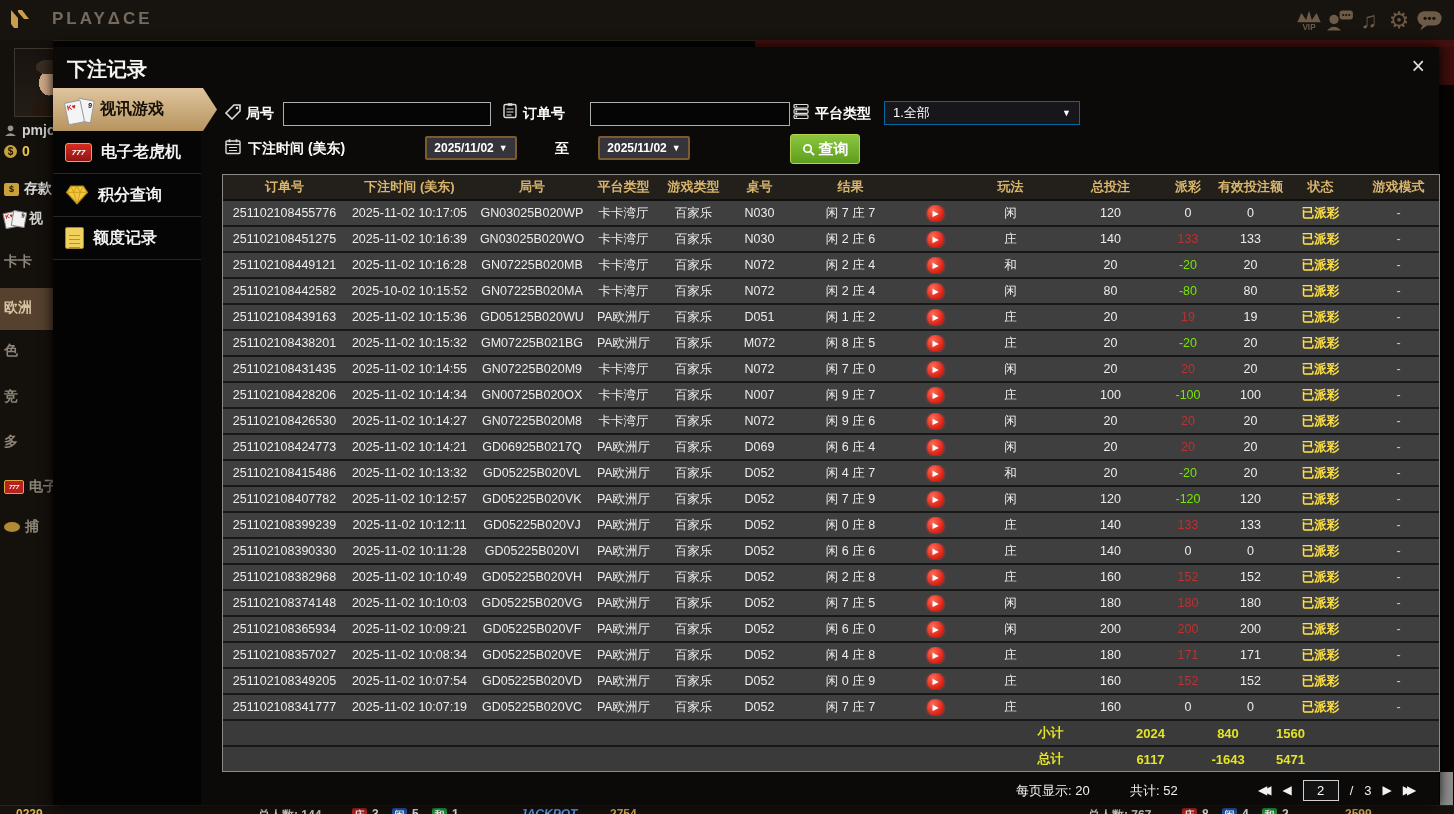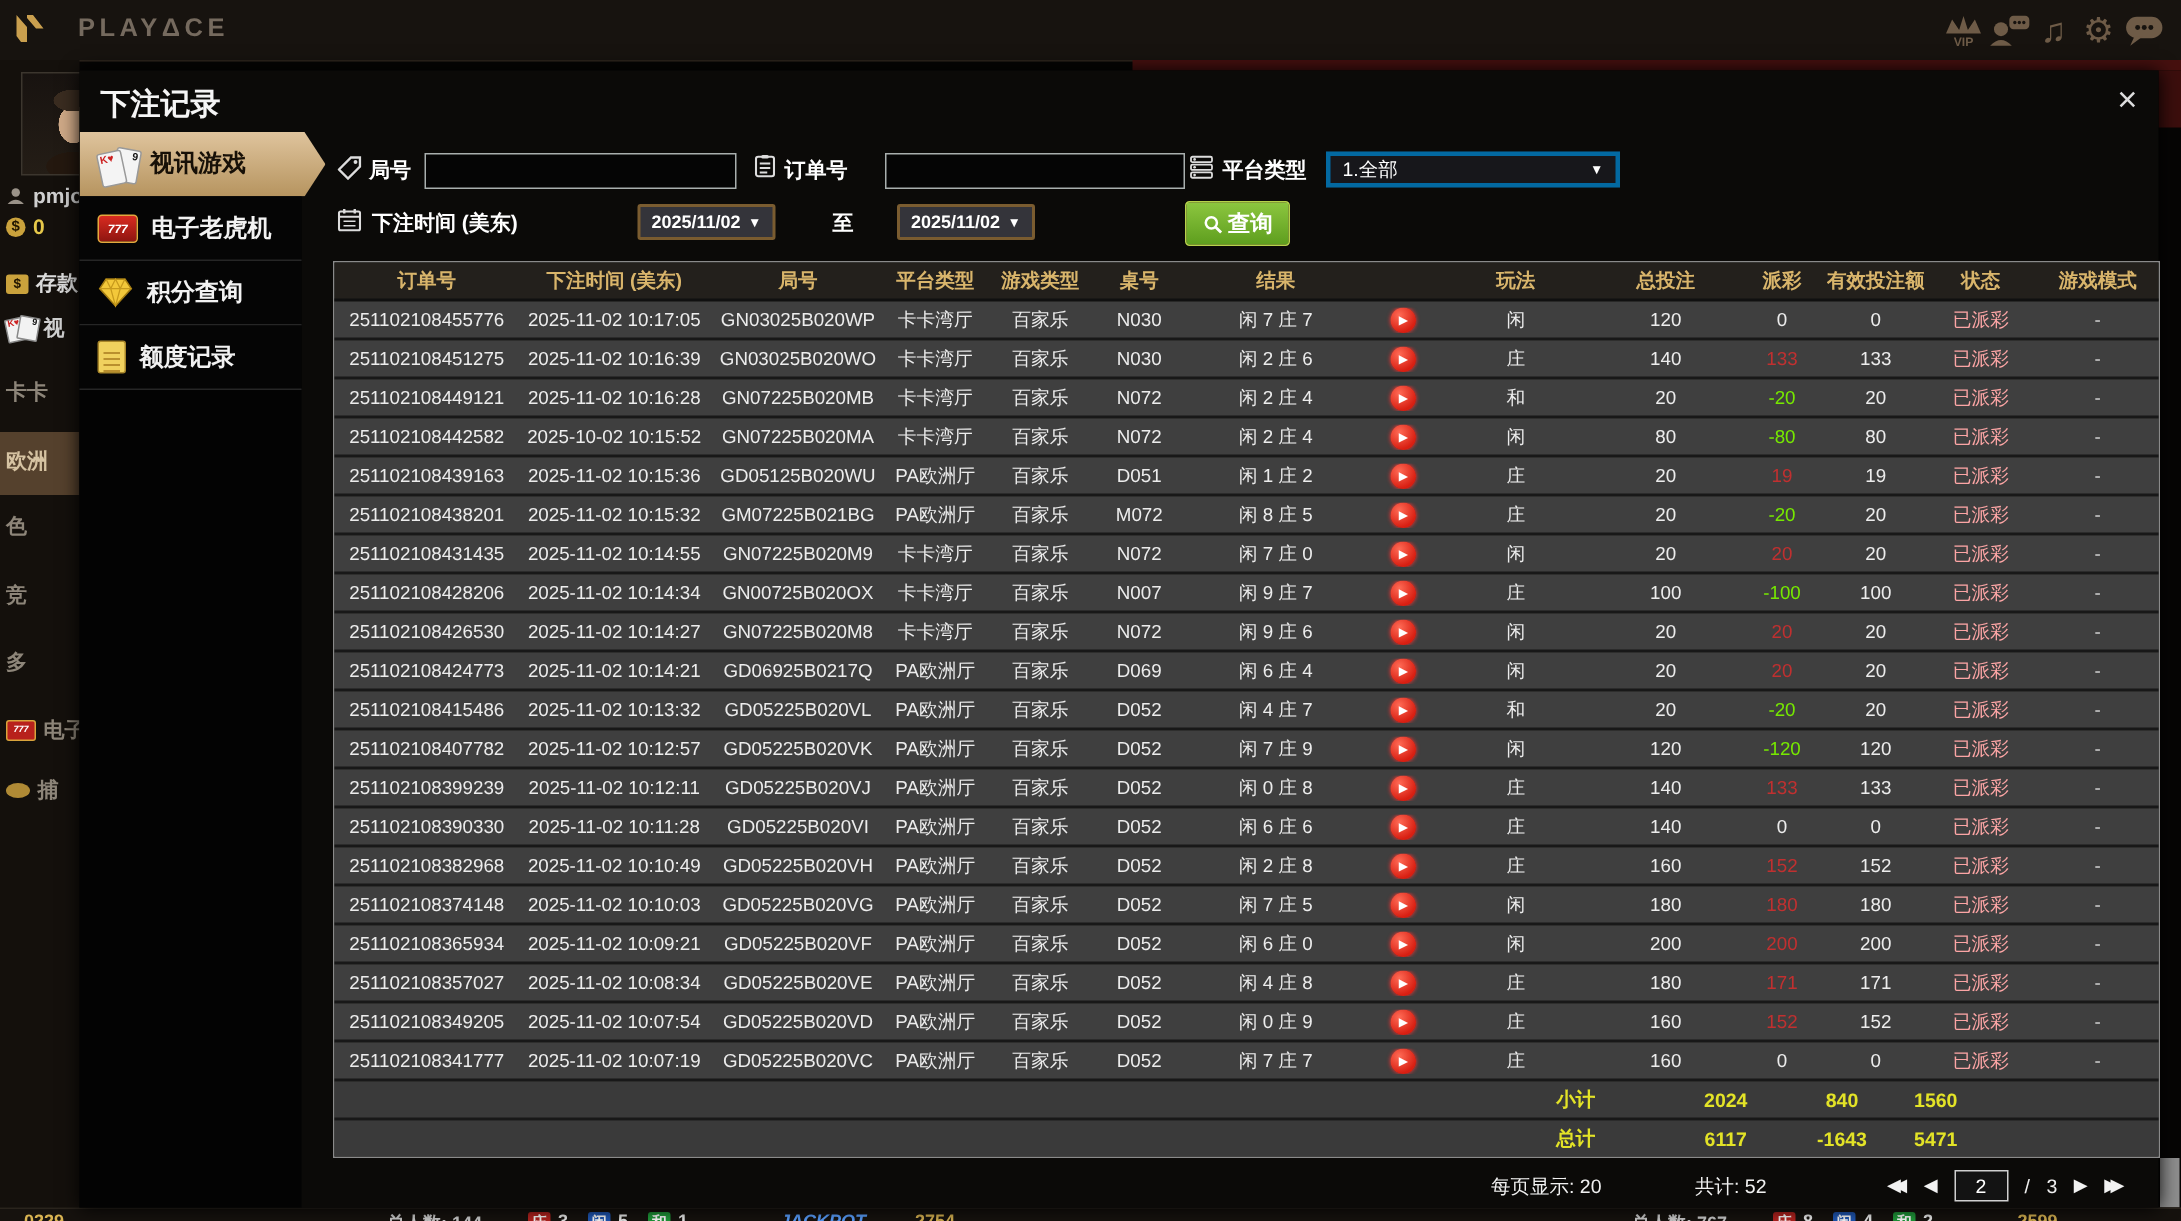--- a/index.html
+++ b/index.html
@@ -64,45 +64,45 @@
   .icTg{position:relative;width:26px;height:22px;flex:0 0 auto;}
   .icTg i{position:absolute;width:13px;height:17px;border-radius:2px;}
   .icTg .g1{left:2px;top:2px;background:#1d8f3c;transform:rotate(-10deg);}
   .icTg .g2{left:10px;top:1px;background:#34bf57;transform:rotate(12deg);}
   .icTg .chip{left:4px;top:10px;width:9px;height:9px;border-radius:50%;background:#e8e8e8;border:2px dotted #2a8f45;box-sizing:border-box;}
   .icDoc{width:17px;height:20px;border-radius:2px;background:#f0d15e;border:1px solid #a8862a;flex:0 0 auto;
          background-image:repeating-linear-gradient(#f0d15e 0 3px,#b98f2e 3px 4px);background-size:11px 100%;background-position:3px 4px;background-repeat:no-repeat;}
   
   .flt{position:absolute;font-weight:bold;font-size:14px;color:#fff;white-space:nowrap;}
   .finput{position:absolute;height:22px;background:#050505;border:1px solid #a9afae;color:#eee;font-size:12px;padding:0 5px;box-sizing:content-box;}
-  .fsel{position:absolute;width:196px;height:24px;background:#17171b;border:3px solid #0369a1;color:#fff;font-size:13px;
+  .fsel{position:absolute;width:196px;height:24px;background:#17171b;border:1px solid #0369a1;color:#fff;font-size:13px;
         display:flex;align-items:center;padding:0 8px;box-sizing:border-box;justify-content:space-between;cursor:pointer;}
   .fdate{position:absolute;width:92px;height:24px;background:#34343a;border:2px solid #7a5c30;border-radius:2px;color:#fff;
          font-size:12px;font-weight:bold;display:flex;align-items:center;justify-content:center;gap:5px;box-sizing:border-box;cursor:pointer;}
   .caret{font-size:9px;color:#fff;}
   .qbtn{position:absolute;width:68px;height:28px;background:linear-gradient(#8cc63f,#5e9e1e);border:1px solid #b7d24b;border-radius:3px;
         color:#fff;font-size:15px;font-weight:bold;display:flex;align-items:center;justify-content:center;gap:4px;cursor:pointer;}
   .fic{position:absolute;width:16px;height:16px;}
   
   .btable{position:absolute;left:169px;top:127px;width:1216px;border:1px solid #8a8a8a;box-sizing:content-box;}
   .trow{display:grid;grid-template-columns:123px 127px 118px 65px 75px 57px 125px 45px 105px 95px 60px 65px 75px 81px;
         align-items:center;height:24px;border-bottom:2px solid #181818;background:#3f3f3f;}
   .trow:last-child{border-bottom:none;}
   .thead{background:#23201c;border-bottom:2px solid #101010;}
   .tc{text-align:center;font-size:12.5px;color:#ececec;white-space:nowrap;overflow:hidden;}
   .thead .tc{color:#d9b56b;font-weight:bold;font-size:13px;}
   .playbtn{display:inline-flex;width:17px;height:17px;border-radius:50%;background:radial-gradient(circle at 35% 30%,#ff6a55,#d81f12 70%);
            color:#fff;font-size:8px;align-items:center;justify-content:center;cursor:pointer;box-shadow:0 0 3px #f33;}
   .pos{color:#c03030;} .neg{color:#76e800;} .zero{color:#ececec;}
-  .status{color:#fca5a5;font-weight:normal;} .mode{color:#cfcfcf;}
+  .status{color:#fde047;font-weight:bold;} .mode{color:#cfcfcf;}
   .tfoot{background:#3a3a3a;padding-left:40px;}
   .tfoot .tc{color:#e3e327;font-weight:bold;font-size:13px;}
   
   .pgwrap{position:absolute;left:0;top:731px;width:1386px;height:24px;font-size:13px;color:#f0f0f0;}
-  .pp{position:absolute;left:941px;top:4px;white-space:nowrap;}
+  .pp{position:absolute;left:963px;top:4px;white-space:nowrap;}
   .tcnt{position:absolute;left:1077px;top:4px;white-space:nowrap;}
   .pnav{position:absolute;left:1205px;top:0;display:flex;align-items:center;gap:11px;height:24px;}
   .pbtn{color:#f2f2f2;font-size:12px;cursor:pointer;line-height:1;}
   .pbtn.dbl{letter-spacing:-5px;padding-right:5px;}
   .pbox{width:34px;height:19px;border:1px solid #cfcfcf;background:#131313;color:#fff;display:flex;align-items:center;justify-content:center;font-size:13px;}
 </style>
 </head>
 <body>
 
 <div id="stage">

